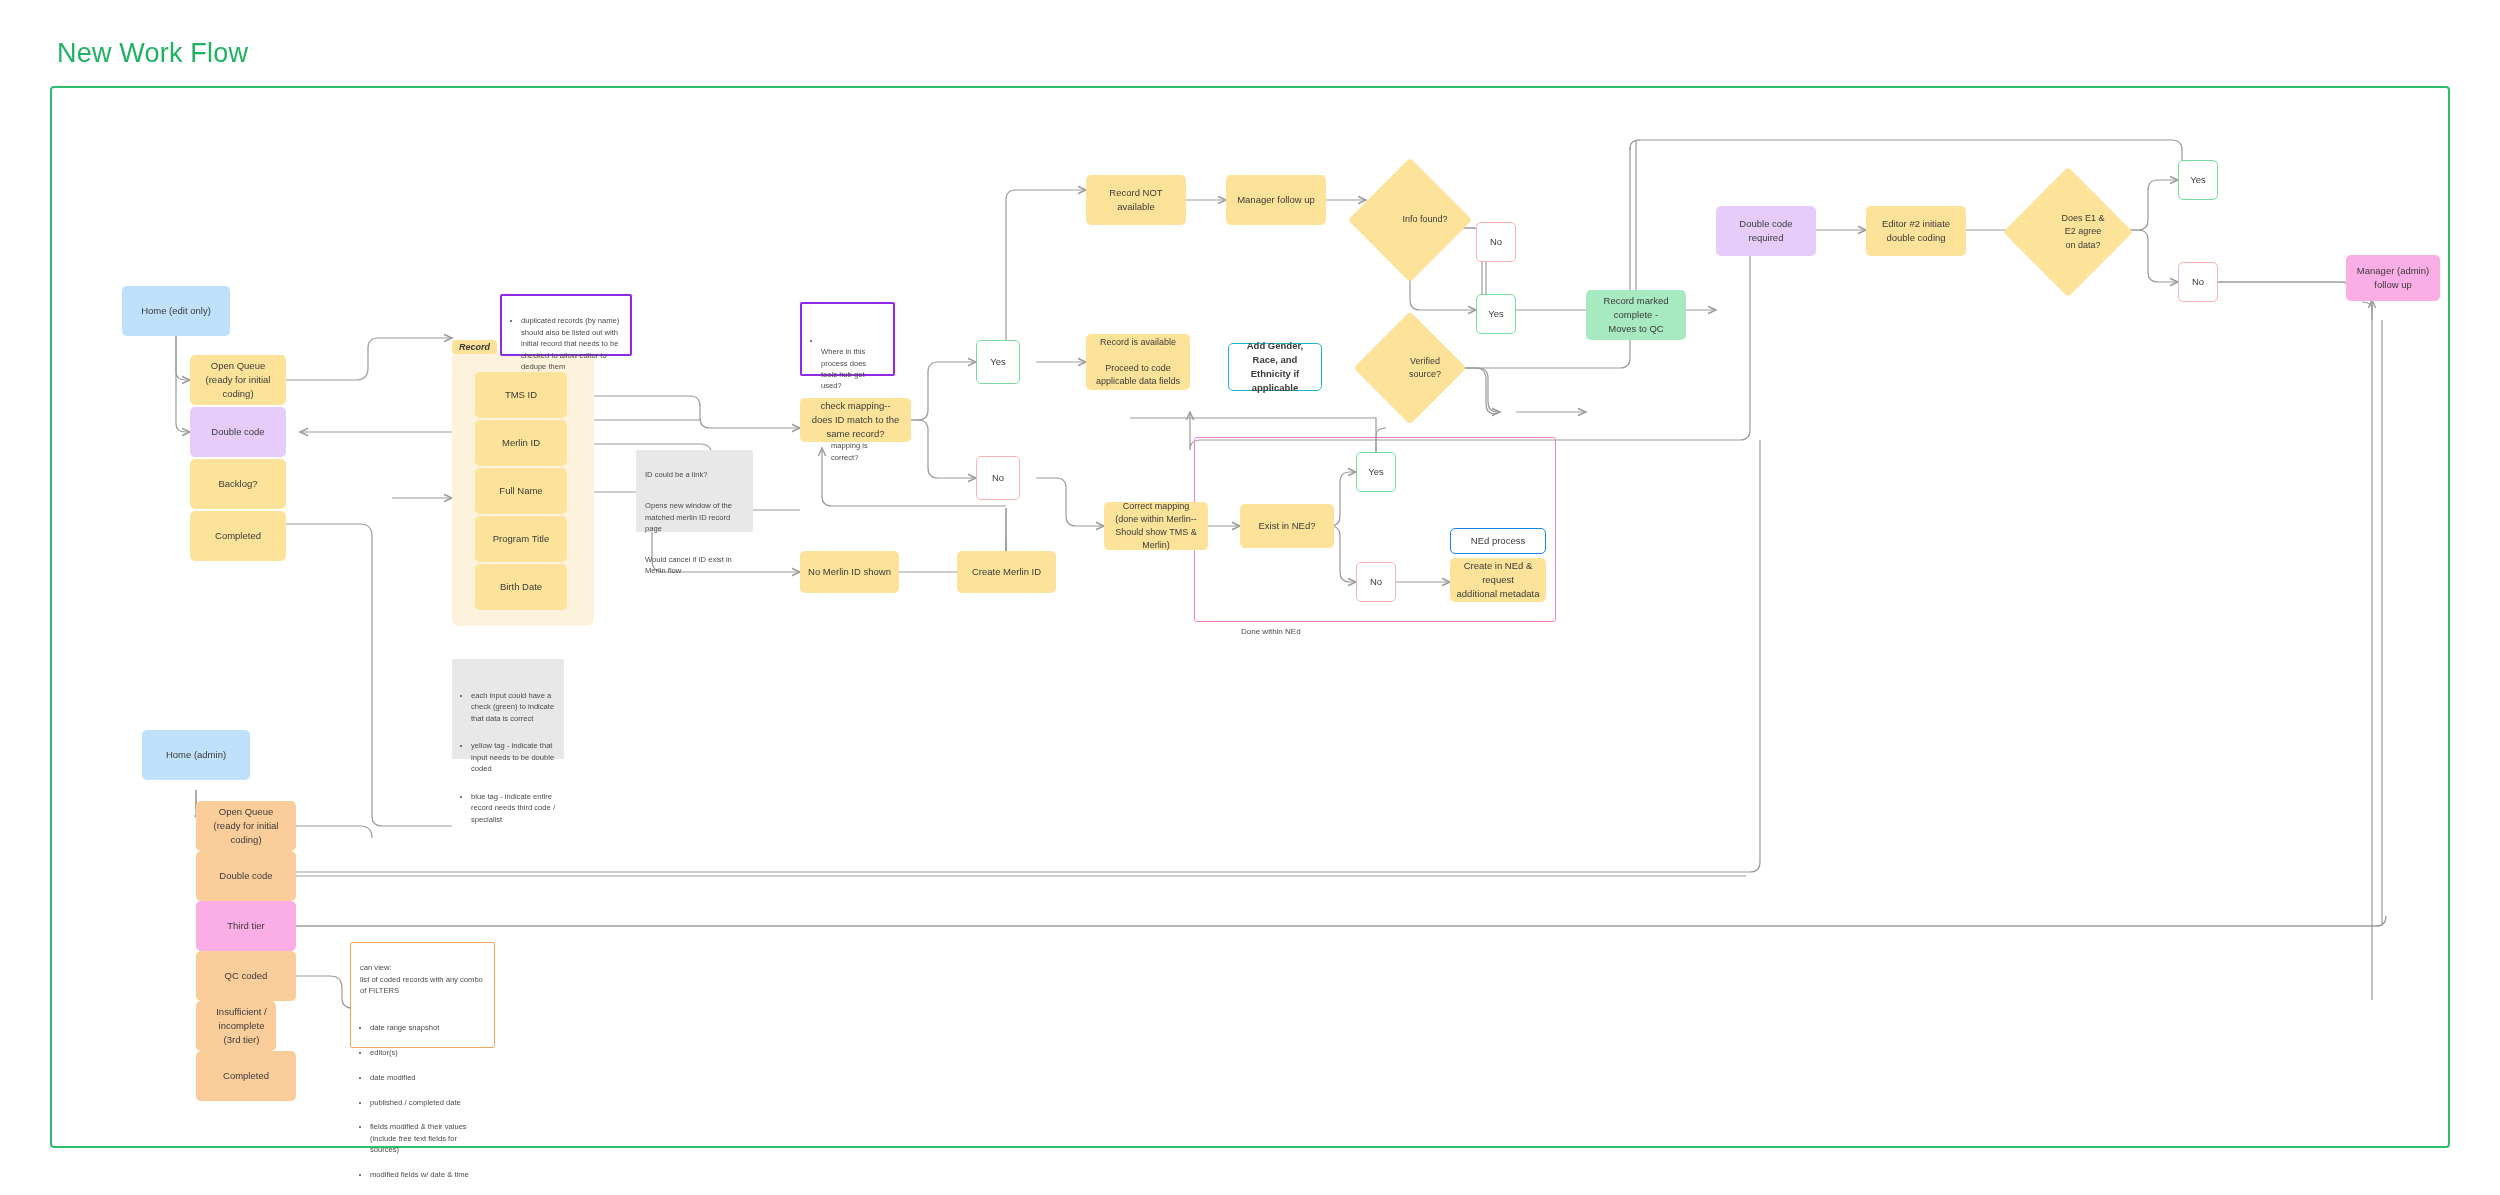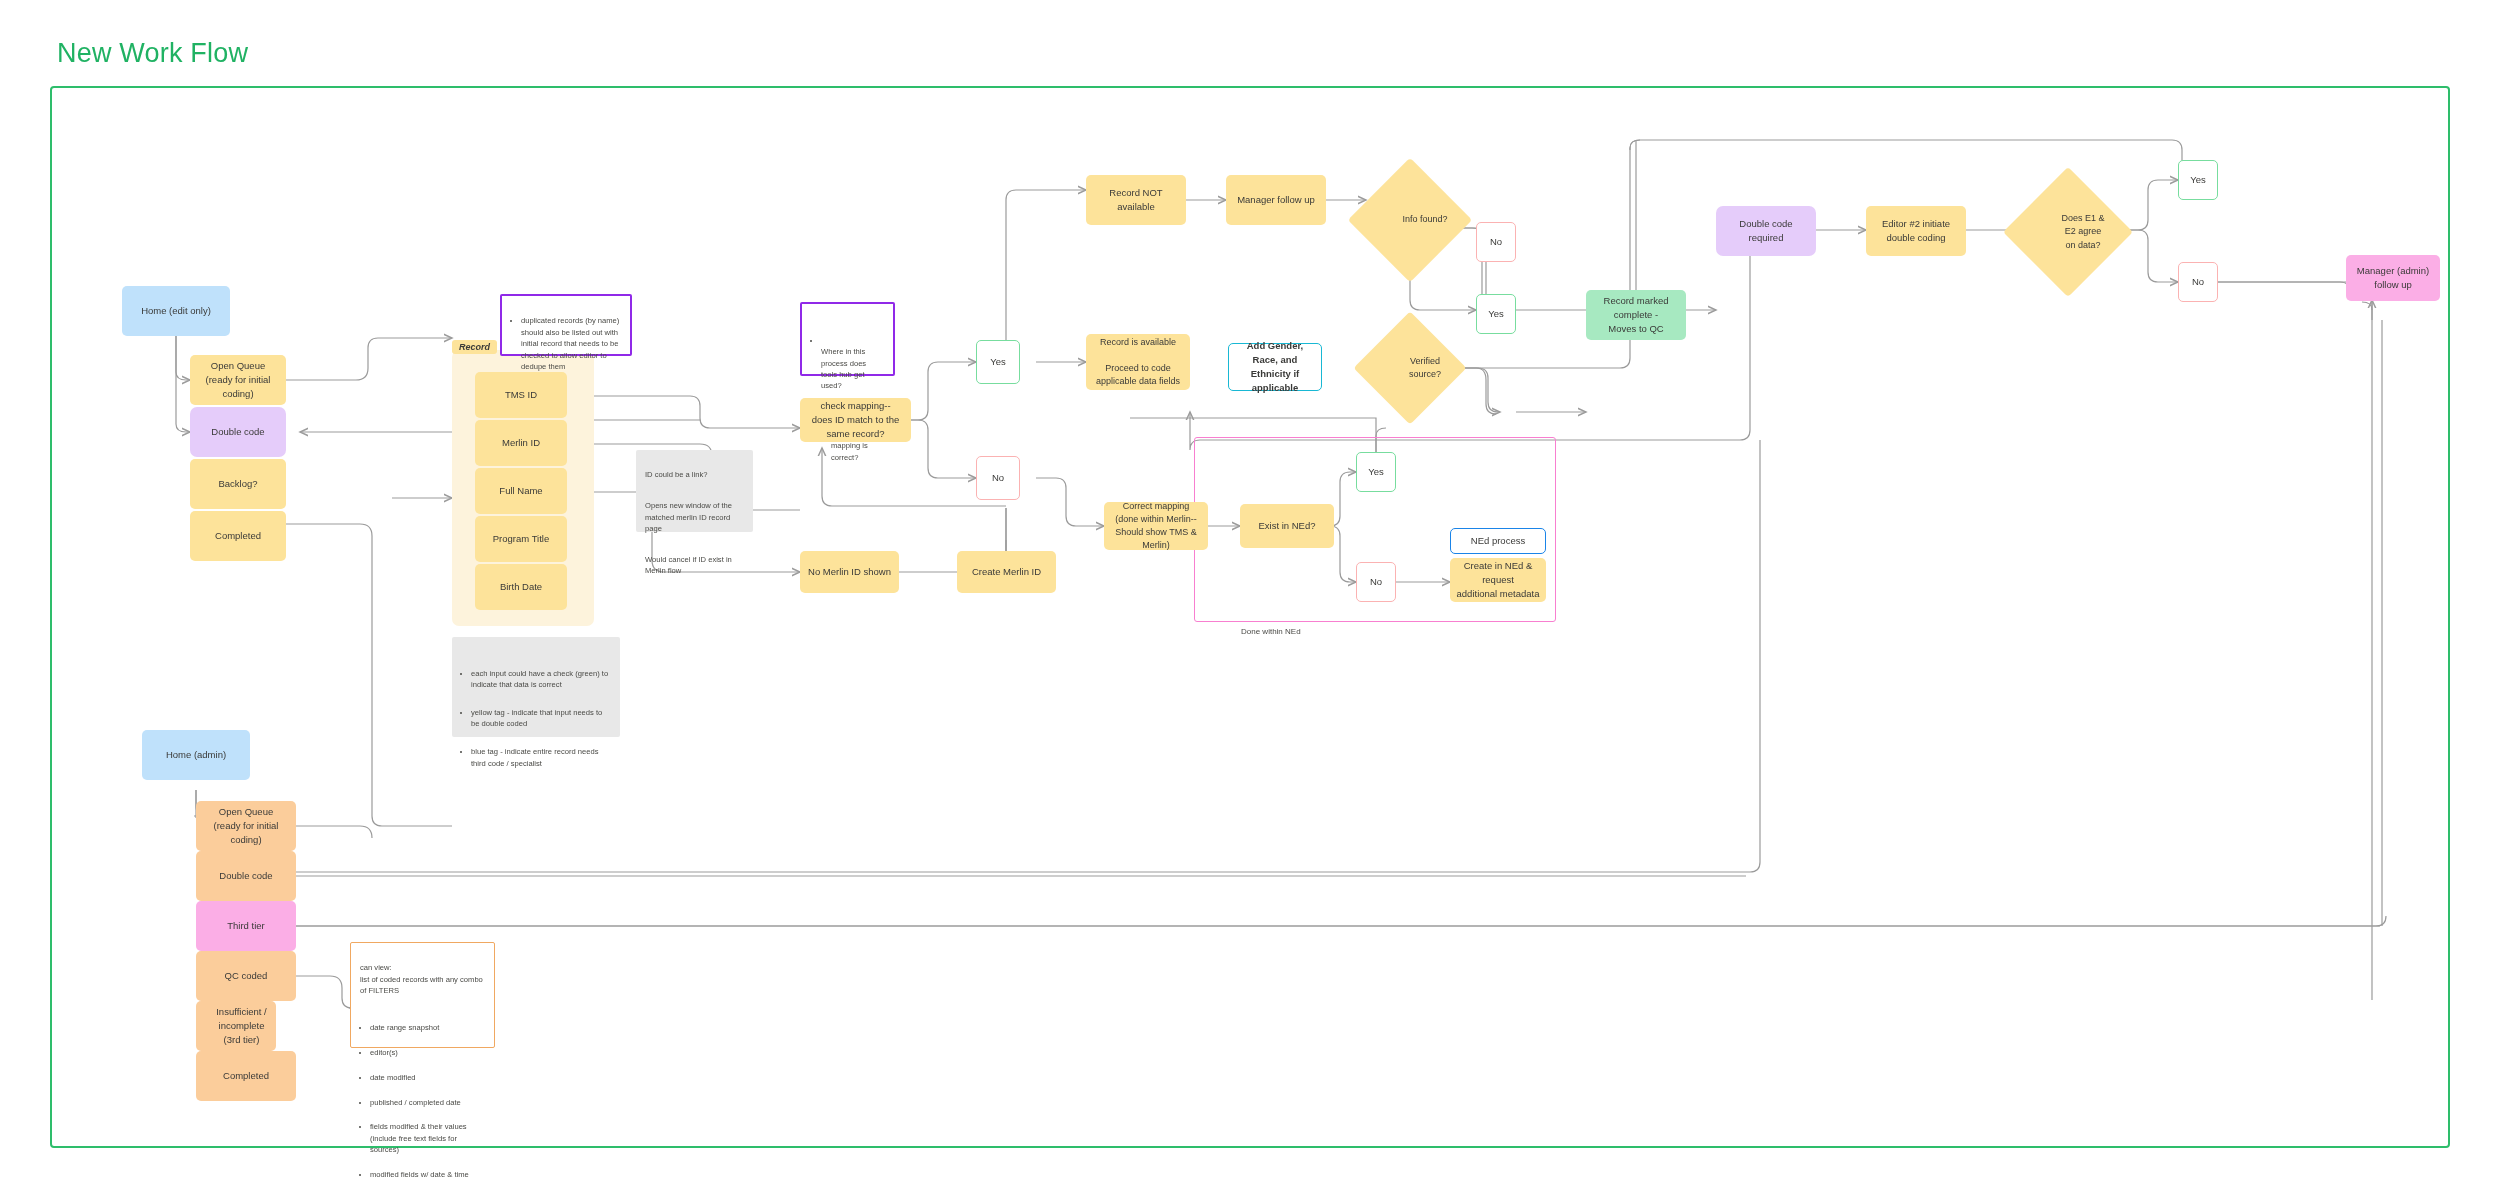--- a/index.html
+++ b/index.html
@@ -6,21 +6,21 @@
   body{font-family:"Liberation Sans",sans-serif;color:#37352f;}
   #canvas{position:relative;width:2500px;height:1195px;overflow:hidden;background:#fff;}
 
   #page-title{position:absolute;left:57px;top:38px;font-size:27px;color:#20b263;letter-spacing:.2px;}
 
   #frame{position:absolute;left:50px;top:86px;width:2400px;height:1062px;border:2px solid #2ebd6b;border-radius:4px;box-sizing:border-box;background:#fff;}
 
   .node{position:absolute;box-sizing:border-box;display:flex;align-items:center;justify-content:center;text-align:center;border-radius:5px;font-size:9.5px;line-height:1.45;padding:3px 6px;color:#3a3a38;white-space:pre-line;}
   .yellow{background:#fde39a;}
   .orange{background:#fbcd9b;}
-  .purple{background:#e5ccfa;border-radius:7px;}
+  .purple{background:#e5ccfa;}
   .blue{background:#bfe1fb;}
   .green{background:#a7e9c1;}
   .pink{background:#fbaee6;}
   .b-green{border:1.5px solid #77dd9e;background:#fff;}
   .b-red{border:1.5px solid #fbb2b2;background:#fff;}
   .b-cyan{border:1.6px solid #18b8d4;background:#fff;font-weight:bold;}
   .b-blue{border:1.8px solid #1a84e8;background:#fff;}
   .b-purple{border:2px solid #9029e8;background:#fff;}
 
   .diamond{position:absolute;display:flex;align-items:center;justify-content:center;}
@@ -183,21 +183,21 @@
   <div class="note b-purple" style="left:500px;top:294px;width:132px;height:62px;">
     <ul><li>duplicated records (by name) should also be listed out with initial record that needs to be checked to allow editor to dedupe them</li></ul>
   </div>
 
   <div class="note note-gray" style="left:636px;top:450px;width:117px;height:82px;">
     <div style="margin-bottom:8px;">ID could be a link?</div>
     <div style="margin-bottom:8px;">Opens new window of the matched merlin ID record page</div>
     <div>Would cancel if ID exist in Merlin flow</div>
   </div>
 
-  <div class="note note-gray" style="left:452px;top:637px;width:168px;height:100px;">
+  <div class="note note-gray" style="left:452px;top:659px;width:112px;height:100px;">
     <ul>
       <li>each input could have a check (green) to indicate that data is correct</li>
       <li>yellow tag - indicate that input needs to be double coded</li>
       <li>blue tag - indicate entire record needs third code / specialist</li>
     </ul>
   </div>
 
   <div class="note b-purple" style="left:800px;top:302px;width:95px;height:74px;">
     <ul>
       <li>

